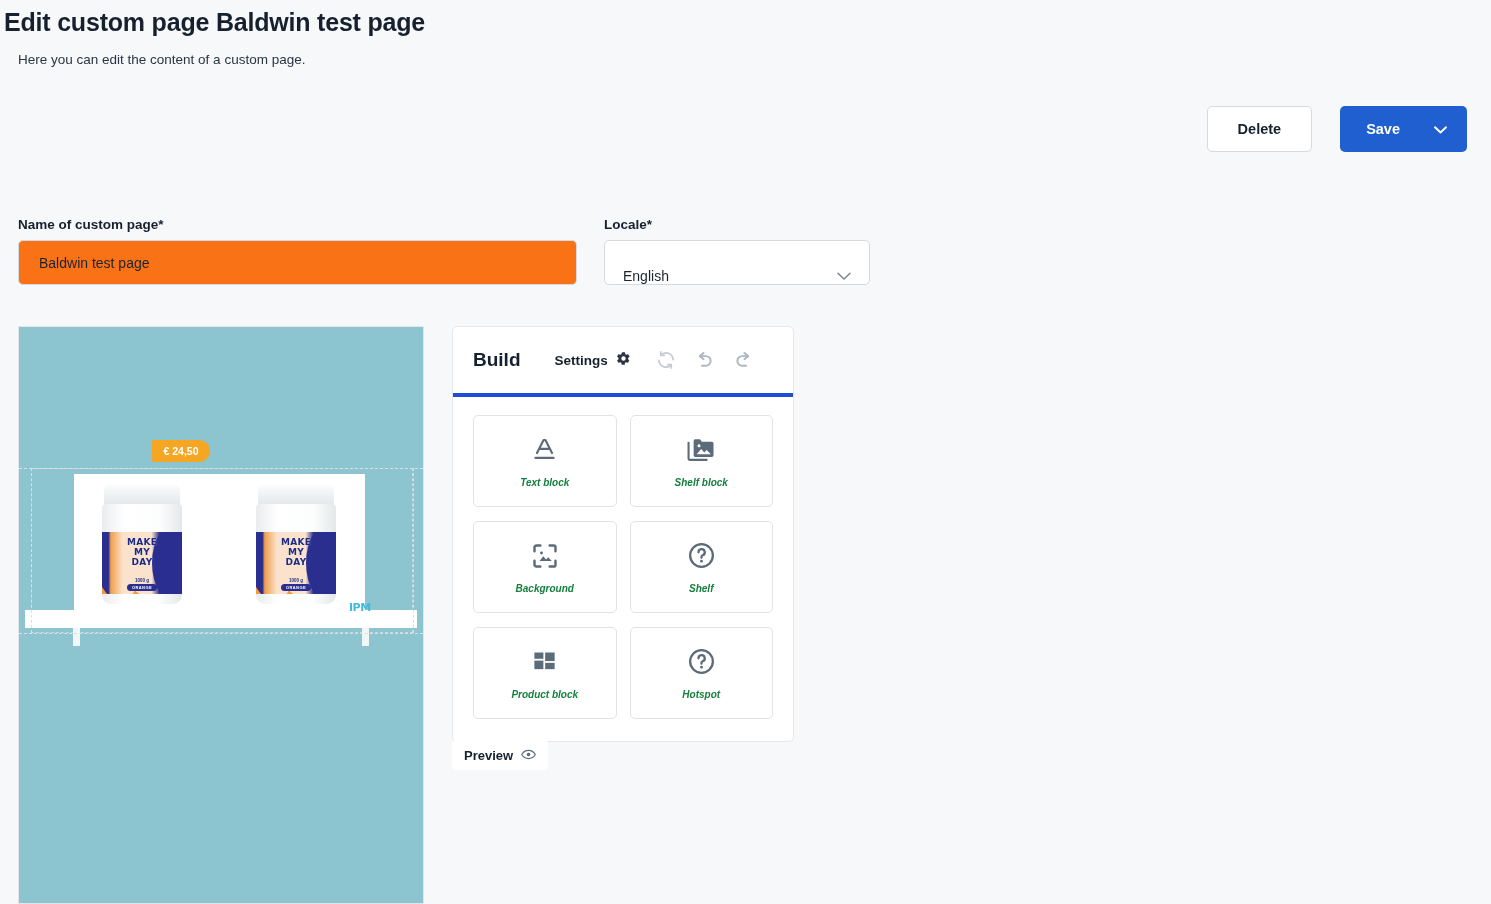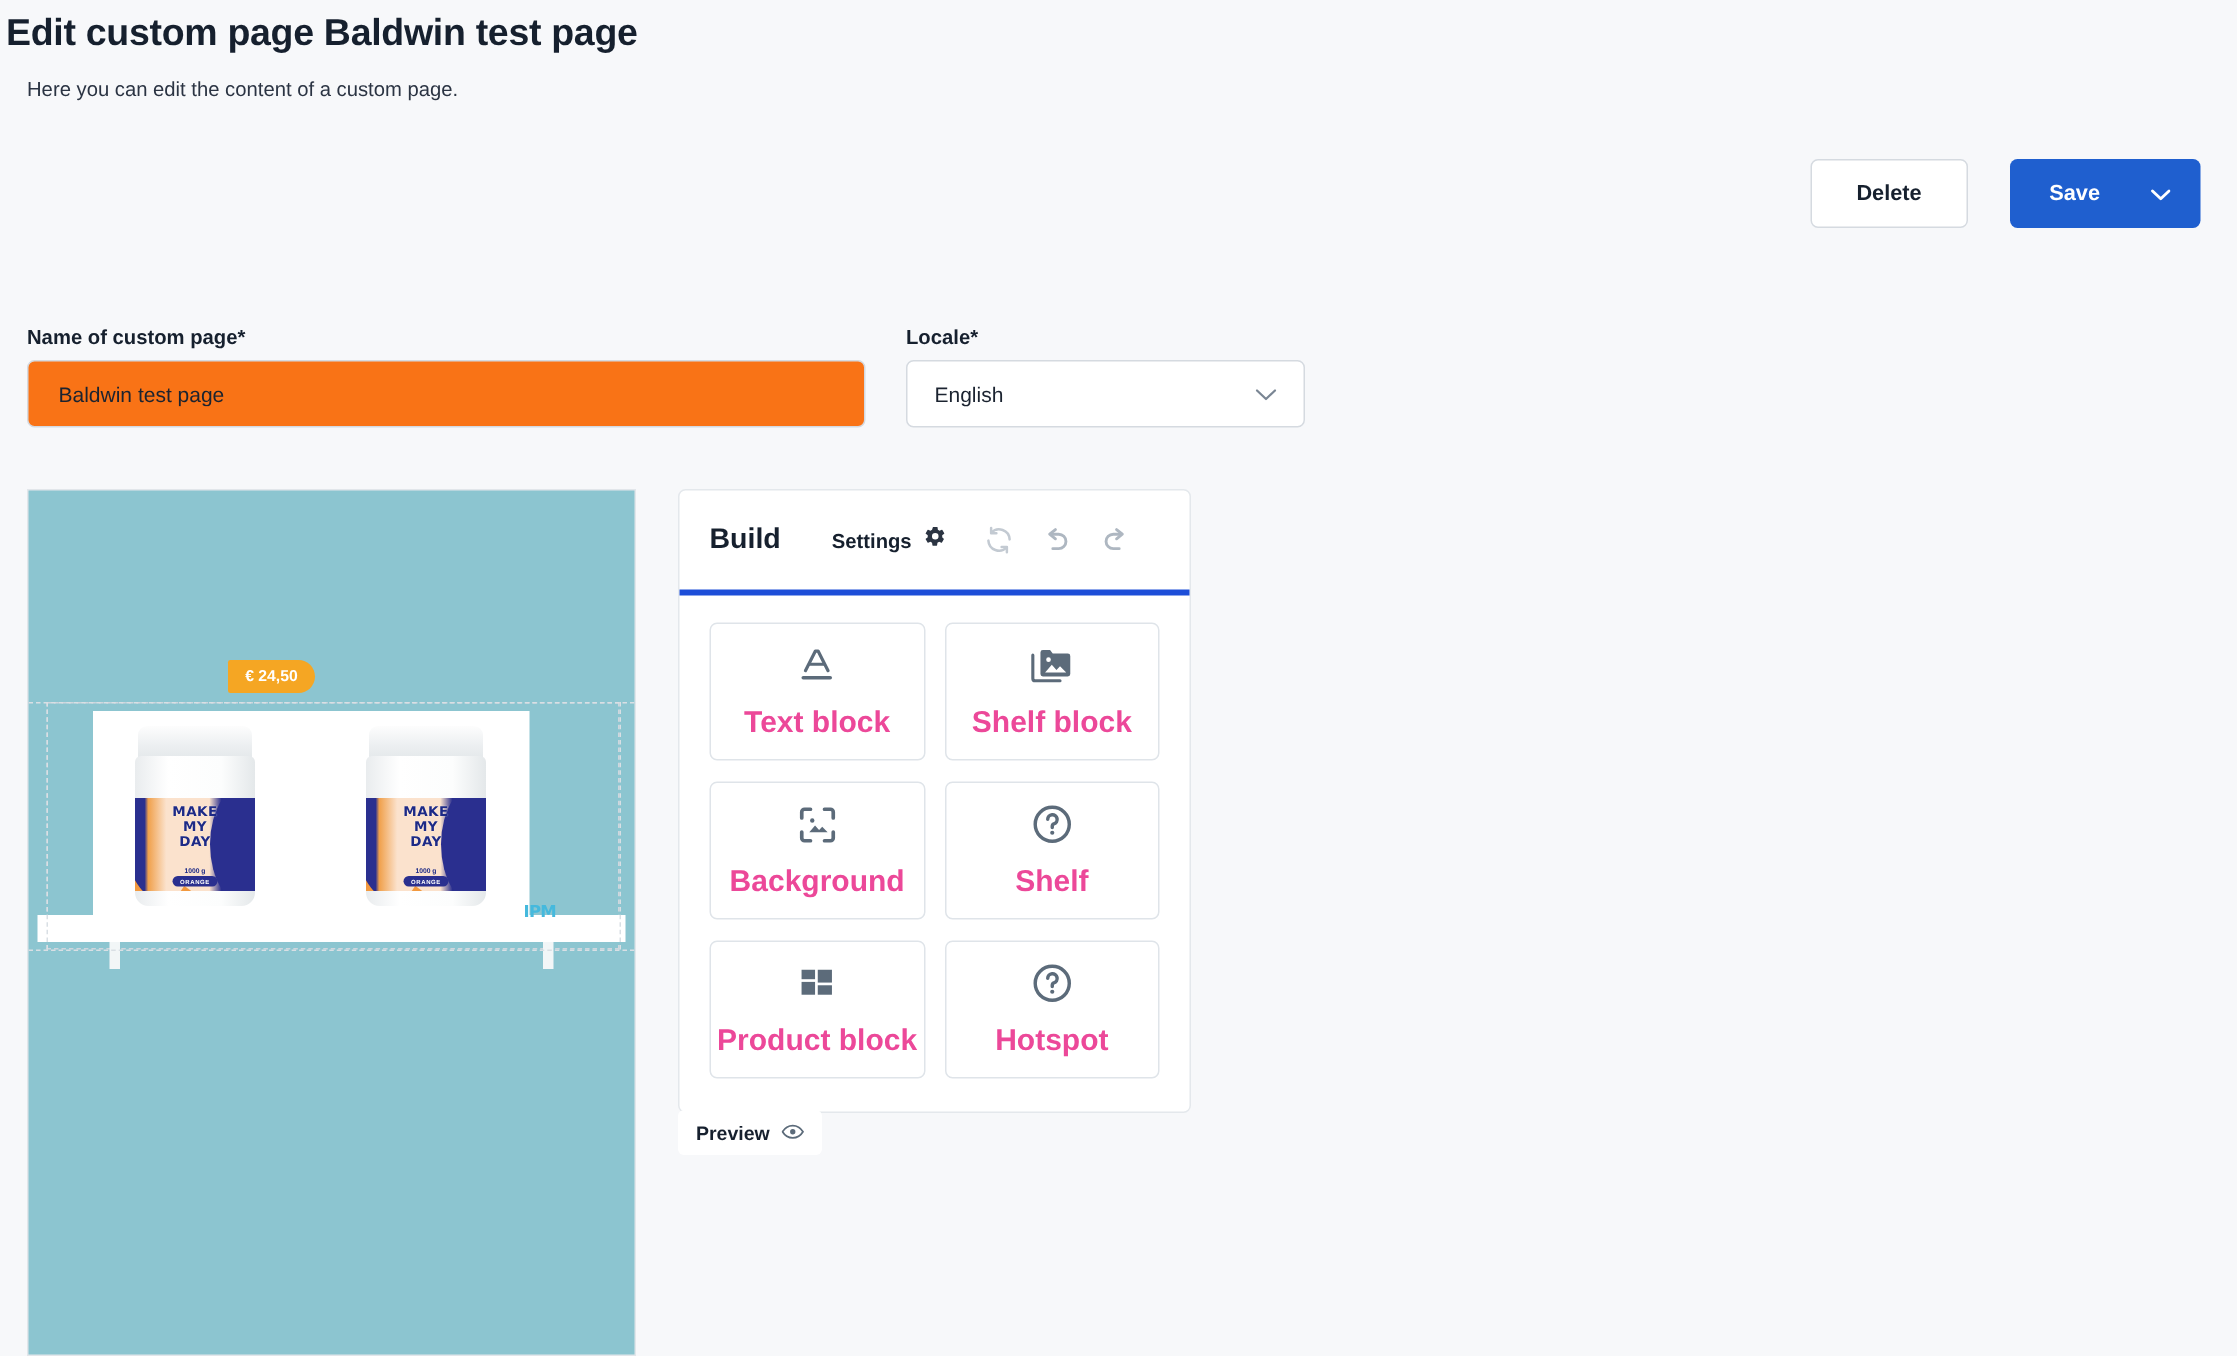--- a/index.html
+++ b/index.html
@@ -72,40 +72,40 @@
     border: 1px solid #d5dae0; border-radius: 5px;
     background: #f97316; padding: 0 20px;
     font-family: "Liberation Sans", sans-serif;
     font-size: 14px; color: #1b2330; outline: none;
   }
   #locale-select {
     position: absolute; left: 604px; top: 240px;
     width: 266px; height: 45px;
     border: 1px solid #d5dae0; border-radius: 5px;
     background: #fff; padding: 0 18px;
-    display: flex; align-items: center; justify-content: space-between;
+    display: flex; align-items: flex-end; justify-content: space-between;
     font-size: 14px; cursor: pointer;
   }
   #locale-select .chev { color: #7a8694; font-size: 14px; }
 
   
   #canvas-preview {
     position: absolute; left: 18px; top: 326px;
     width: 406px; height: 578px;
     background: #8cc5d0;
     border: 1px solid #e2e6ea;
     overflow: hidden;
   }
   #selection-guide {
     position: absolute; left: 12px; top: 141px;
     width: 382px; height: 165px;
     border: 1px dashed #cfd6dd;
   }
   #media-block {
-    position: absolute; left: 43px; top: 147px;
+    position: absolute; left: 55px; top: 147px;
     width: 291px; height: 147px;
     background: #fff;
   }
 
   .jar { position: absolute; top: 10px; width: 84px; height: 120px; }
   #jar-1 { left: 26px; }
   #jar-2 { left: 180px; }
   .jar-lid {
     position: absolute; left: 4px; top: 0; width: 76px; height: 24px;
     background: linear-gradient(180deg,#fdfdfd 0%,#eceff1 55%,#e2e6e9 100%);
@@ -229,21 +229,21 @@
     border: 1px solid #dfe4e9; border-radius: 5px;
     display: flex; flex-direction: column;
     align-items: center; justify-content: center; gap: 12px;
     cursor: pointer;
   }
   .block-tile .tile-icon {
     height: 30px; display: flex; align-items: center; justify-content: center;
     color: #5c6b7a;
   }
   .block-tile .tile-label {
-    font-size: 20px; font-weight: bold; color: #ec4899;
+    font-size: 10px; font-weight: bold; color: #15803d; font-style: italic;
   }
 
   #preview-tab {
     position: absolute; left: 452px; top: 740px;
     height: 30px; padding: 0 12px;
     background: #fff; border-radius: 4px;
     display: inline-flex; align-items: center; gap: 8px;
     font-size: 13px; font-weight: bold; color: #16202e;
     cursor: pointer;
   }

